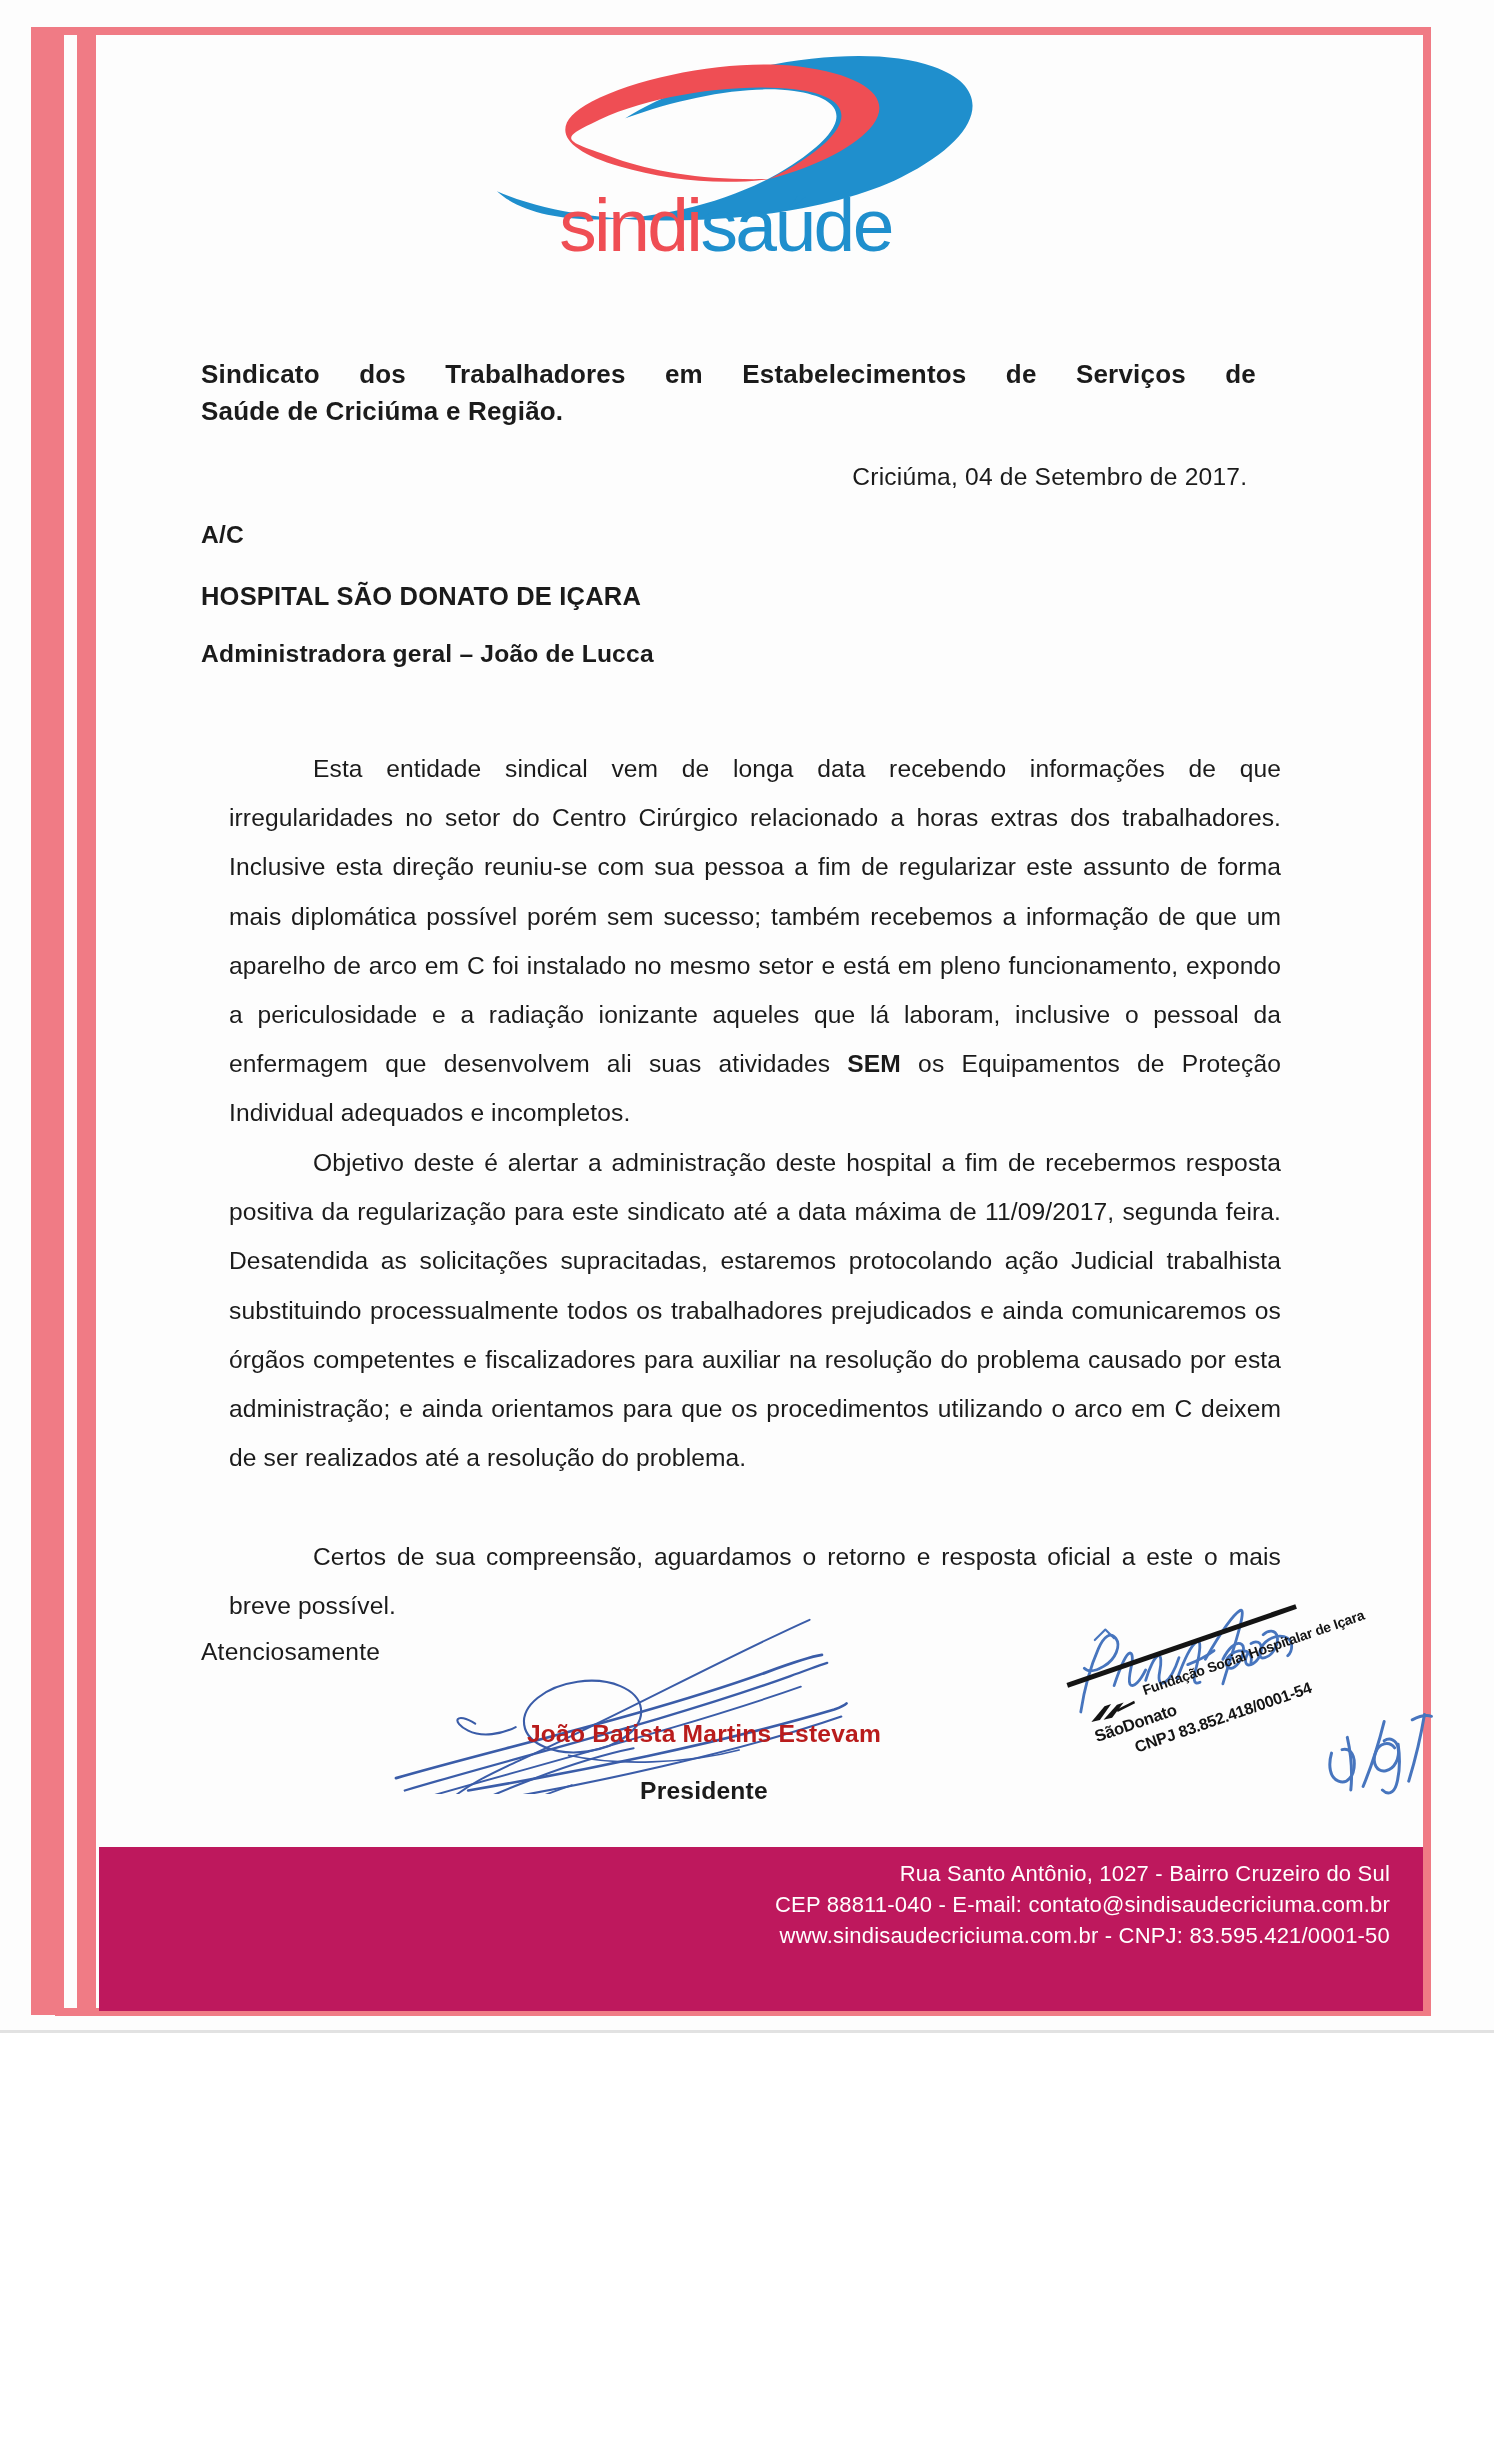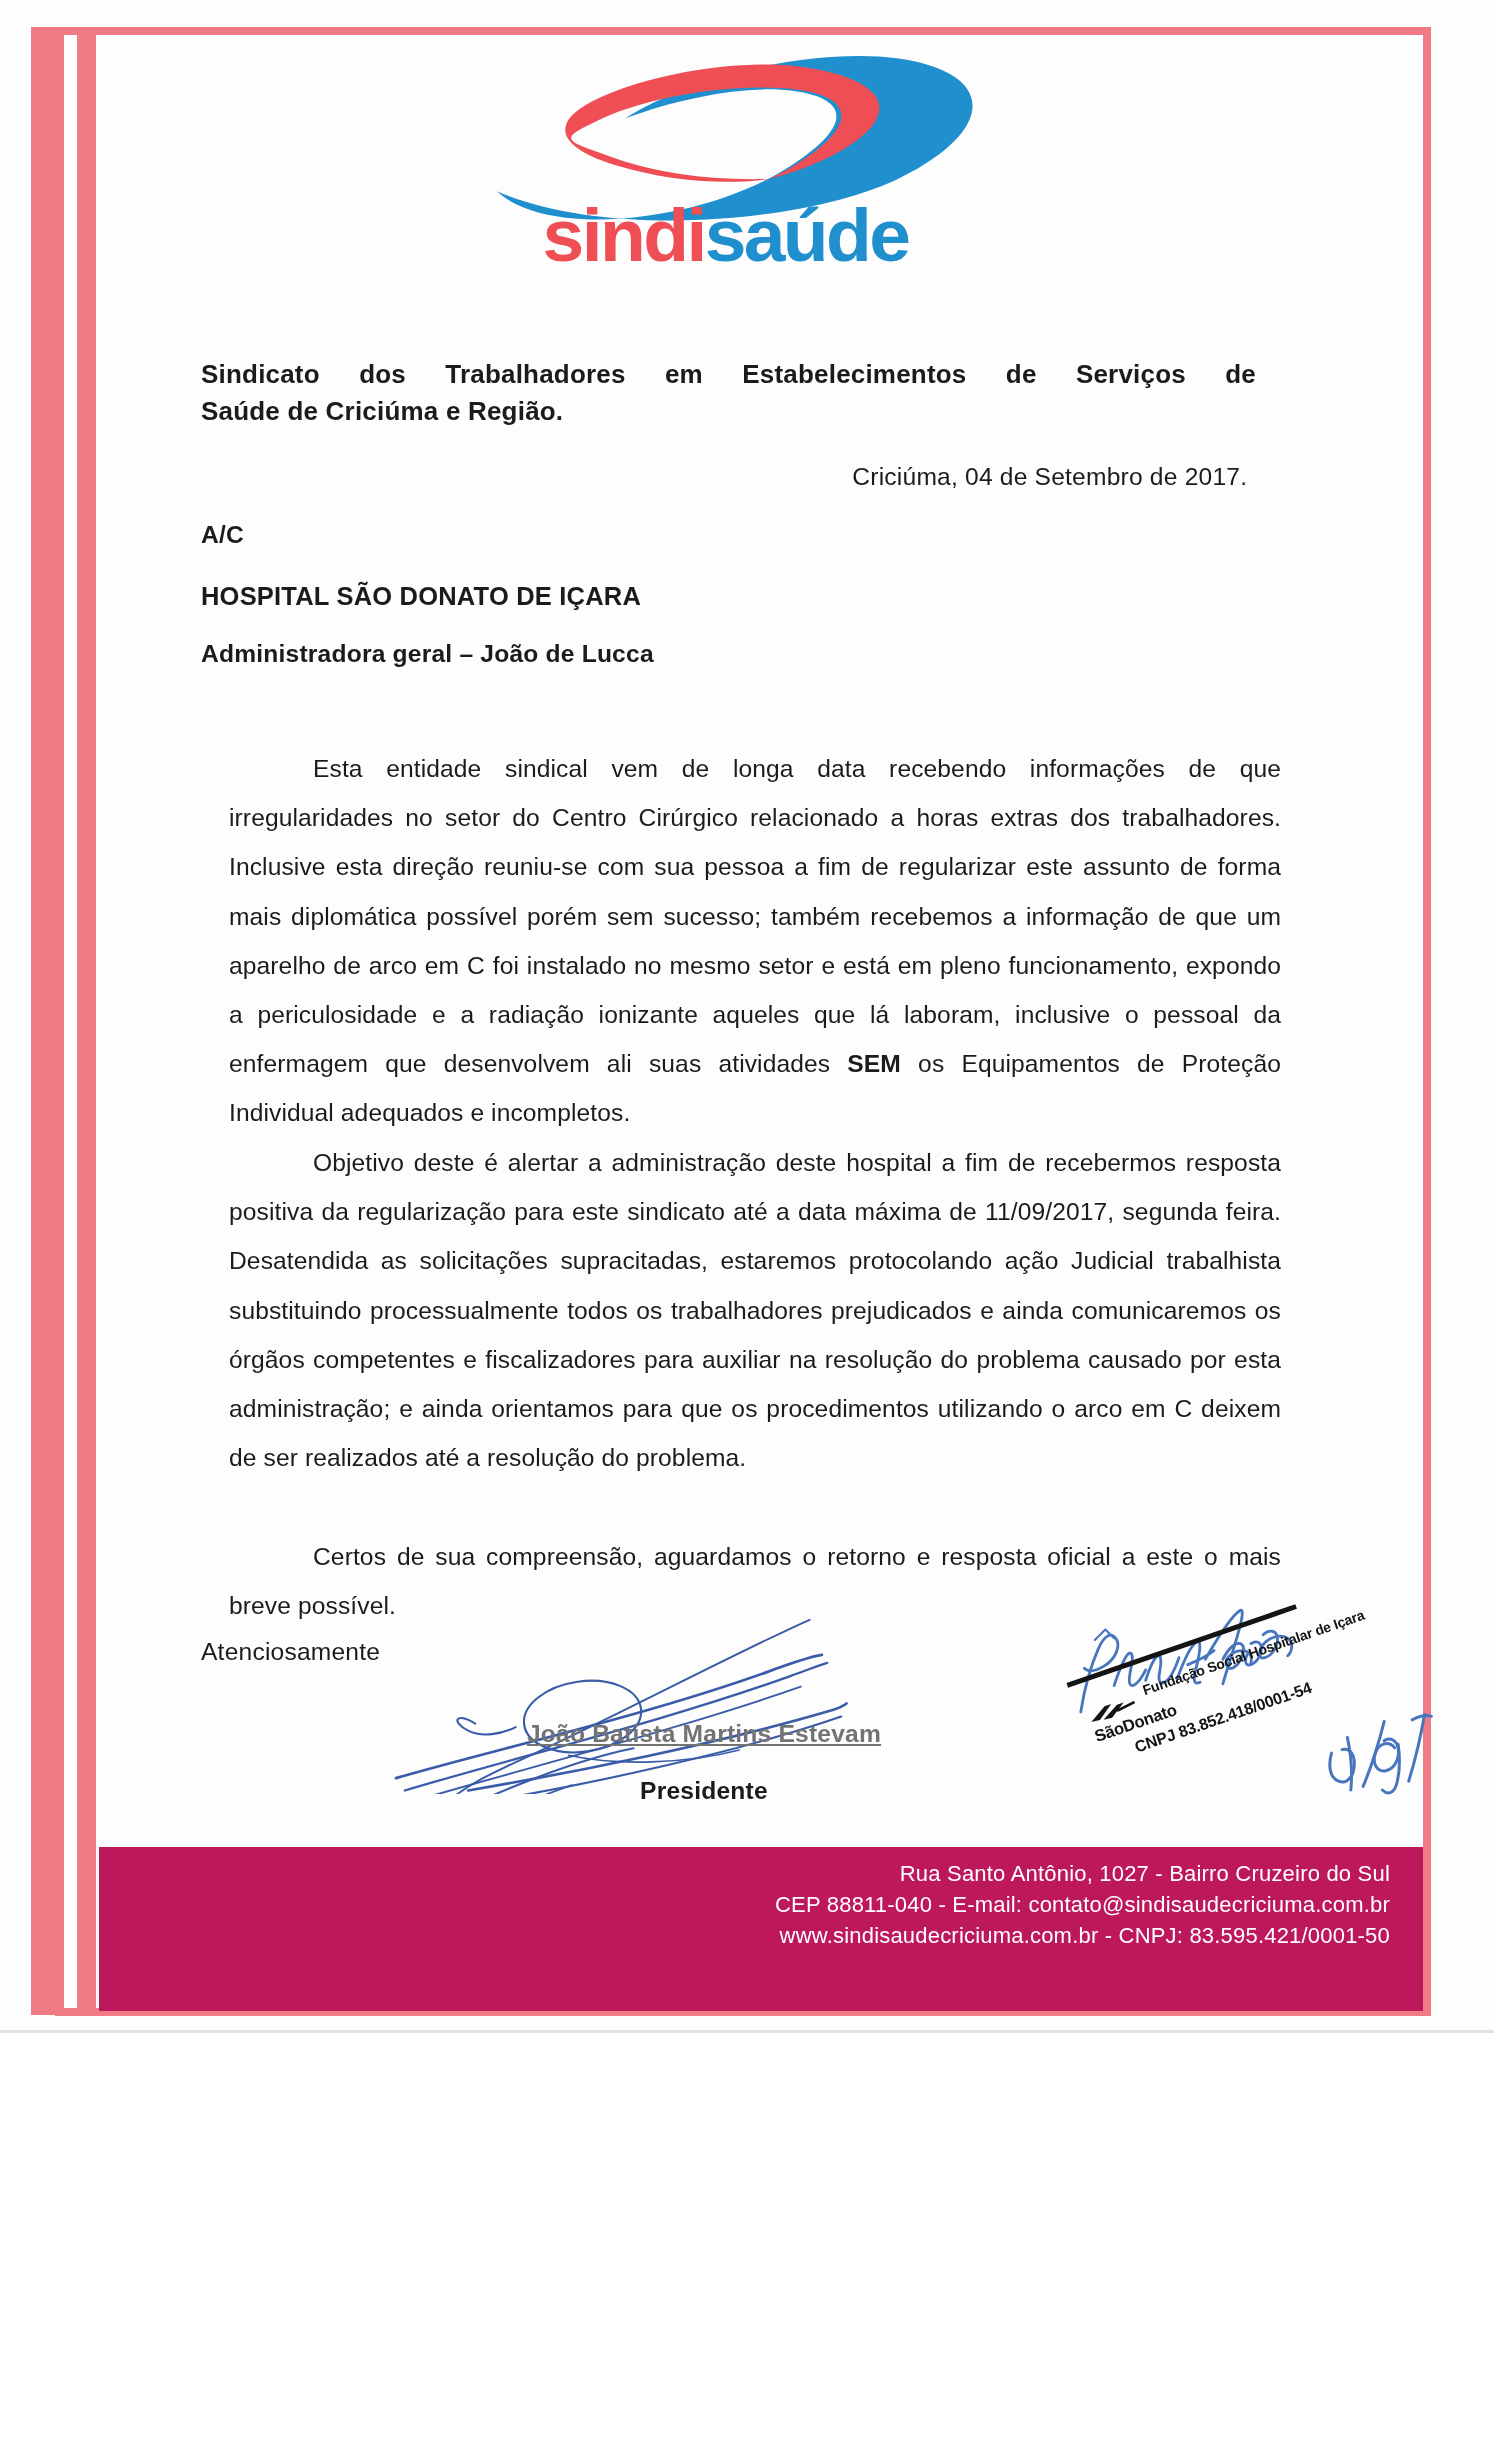--- a/index.html
+++ b/index.html
@@ -59,25 +59,25 @@
   #logo-swoosh {
     position: absolute;
     left: 0;
     top: 0;
     width: 563px;
     height: 189px;
   }
   #logo-wordmark {
     position: absolute;
     left: 0;
-    top: 165px;
+    top: 155px;
     width: 563px;
     text-align: center;
     font-size: 75px;
-    font-weight: bold;
+    font-weight: normal;
     letter-spacing: -2.6px;
     line-height: 1;
     white-space: nowrap;
   }
   #logo-word-sindi  { color: #ef4e54; }
   #logo-word-saude  { color: #1f8fcd; }
   #logo-tagline {
     position: absolute;
     left: 0;
     top: 239px;
@@ -178,23 +178,22 @@
     height: 176px;
   }
   #signer-name {
     position: absolute;
     left: 0;
     top: 84px;
     width: 704px;
     text-align: center;
     font-size: 24.6px;
     font-weight: bold;
-    color: #737373;
-    letter-spacing: 0.2px;
-    text-decoration: underline;
+    color: #b91c1c;
+    letter-spacing: 0.2px;
   }
   #signer-title {
     position: absolute;
     left: 0;
     top: 141px;
     width: 704px;
     text-align: center;
     font-size: 24.6px;
     font-weight: bold;
     color: #1b1b1b;

